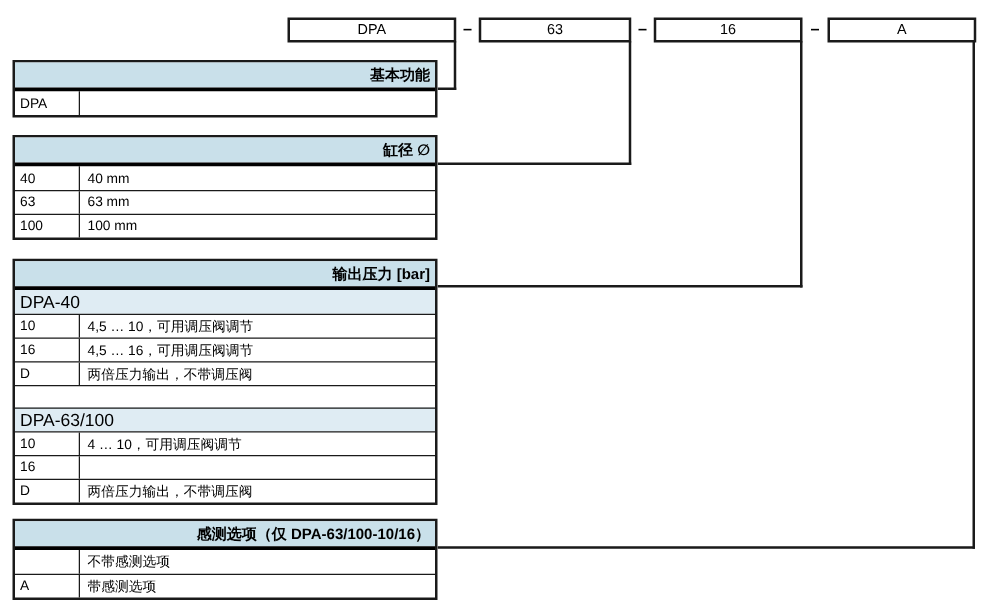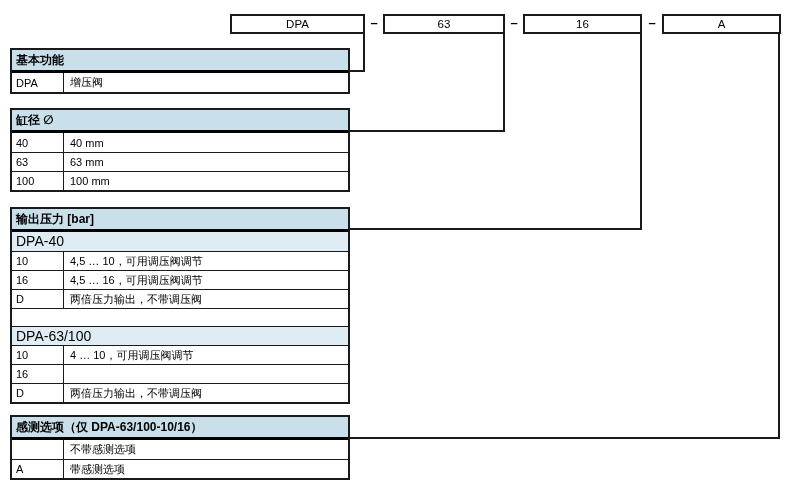--- a/index.html
+++ b/index.html
@@ -22,20 +22,21 @@
   .ln{position:absolute;background:#1a1a1a;}
   
   .tbl{
     position:absolute;left:10px;width:340px;box-sizing:border-box;
     border:2px solid #1a1a1a;background:#fff;
   }
   .hdr{
     background:#c9e0ea;height:20px;box-sizing:border-box;
     padding:2px 4px 0 4px;font-size:12px;font-weight:bold;line-height:16px;
     white-space:nowrap;
+    text-align:right;
   }
   .thick{height:3px;background:#000;}
   .row{display:flex;height:19px;box-sizing:border-box;border-top:1px solid #1a1a1a;align-items:center;}
   .row.first{border-top:none;}
   .c1{width:52px;box-sizing:border-box;border-right:1px solid #1a1a1a;padding:0 4px;font-size:11px;height:100%;display:flex;align-items:center;}
   .c2{flex:1;padding:0 6px;font-size:11px;white-space:nowrap;}
   .subhdr{
     background:#dfecf3;height:19px;box-sizing:border-box;border-top:1px solid #1a1a1a;
     padding:2px 4px 0 4px;font-size:14px;line-height:15px;
   }
@@ -65,21 +66,20 @@
   <div class="ln" style="left:350px;top:228px;width:292px;height:2px;"></div>
 
   <div class="ln" style="left:778px;top:33px;width:2px;height:406px;"></div>
   <div class="ln" style="left:350px;top:437px;width:430px;height:2px;"></div>
 
   <div class="tbl" style="top:48px;">
     <div class="hdr">基本功能</div>
     <div class="thick"></div>
     <div class="row first">
       <div class="c1">DPA</div>
-      <div class="c2">增压阀</div>
     </div>
   </div>
 
   <div class="tbl" style="top:108px;">
     <div class="hdr">缸径 ∅</div>
     <div class="thick"></div>
     <div class="row first">
       <div class="c1">40</div>
       <div class="c2">40 mm</div>
     </div>

